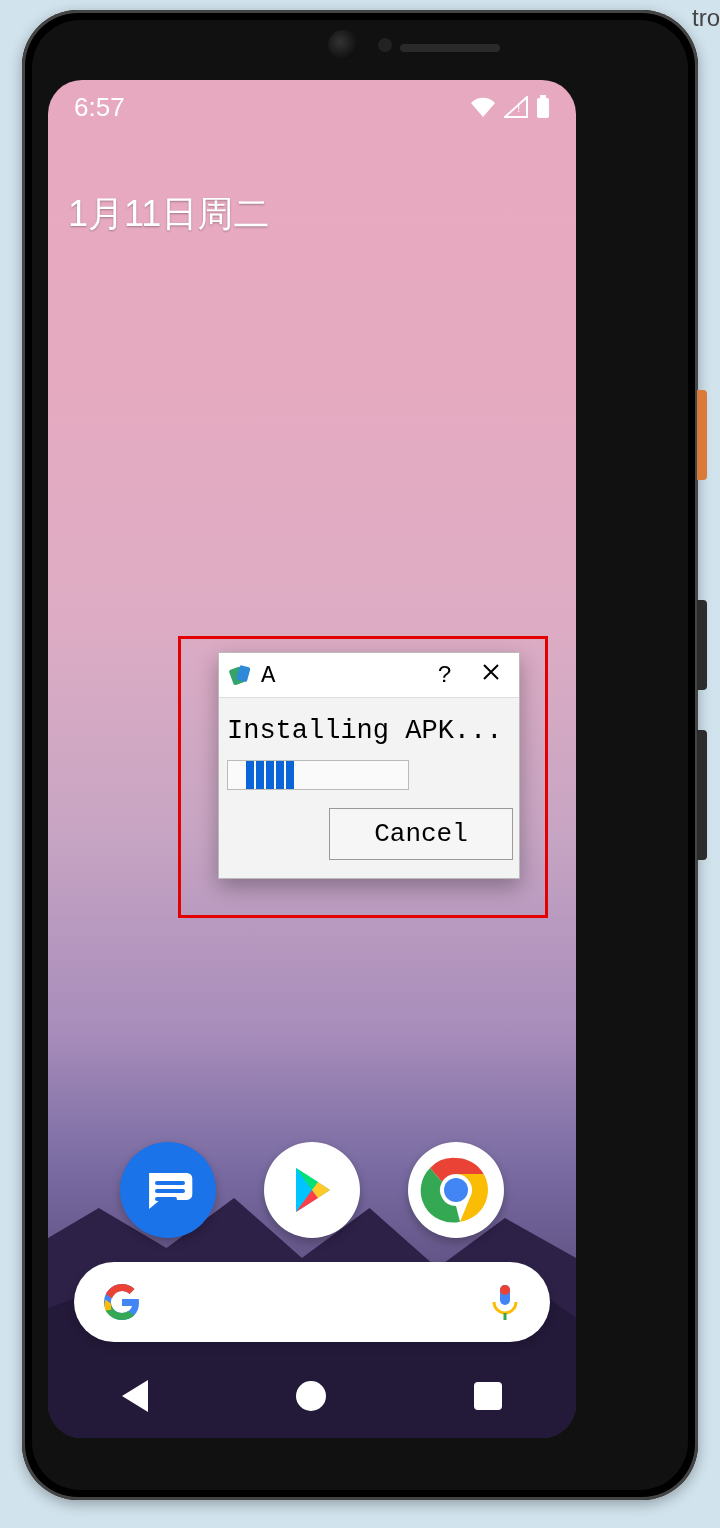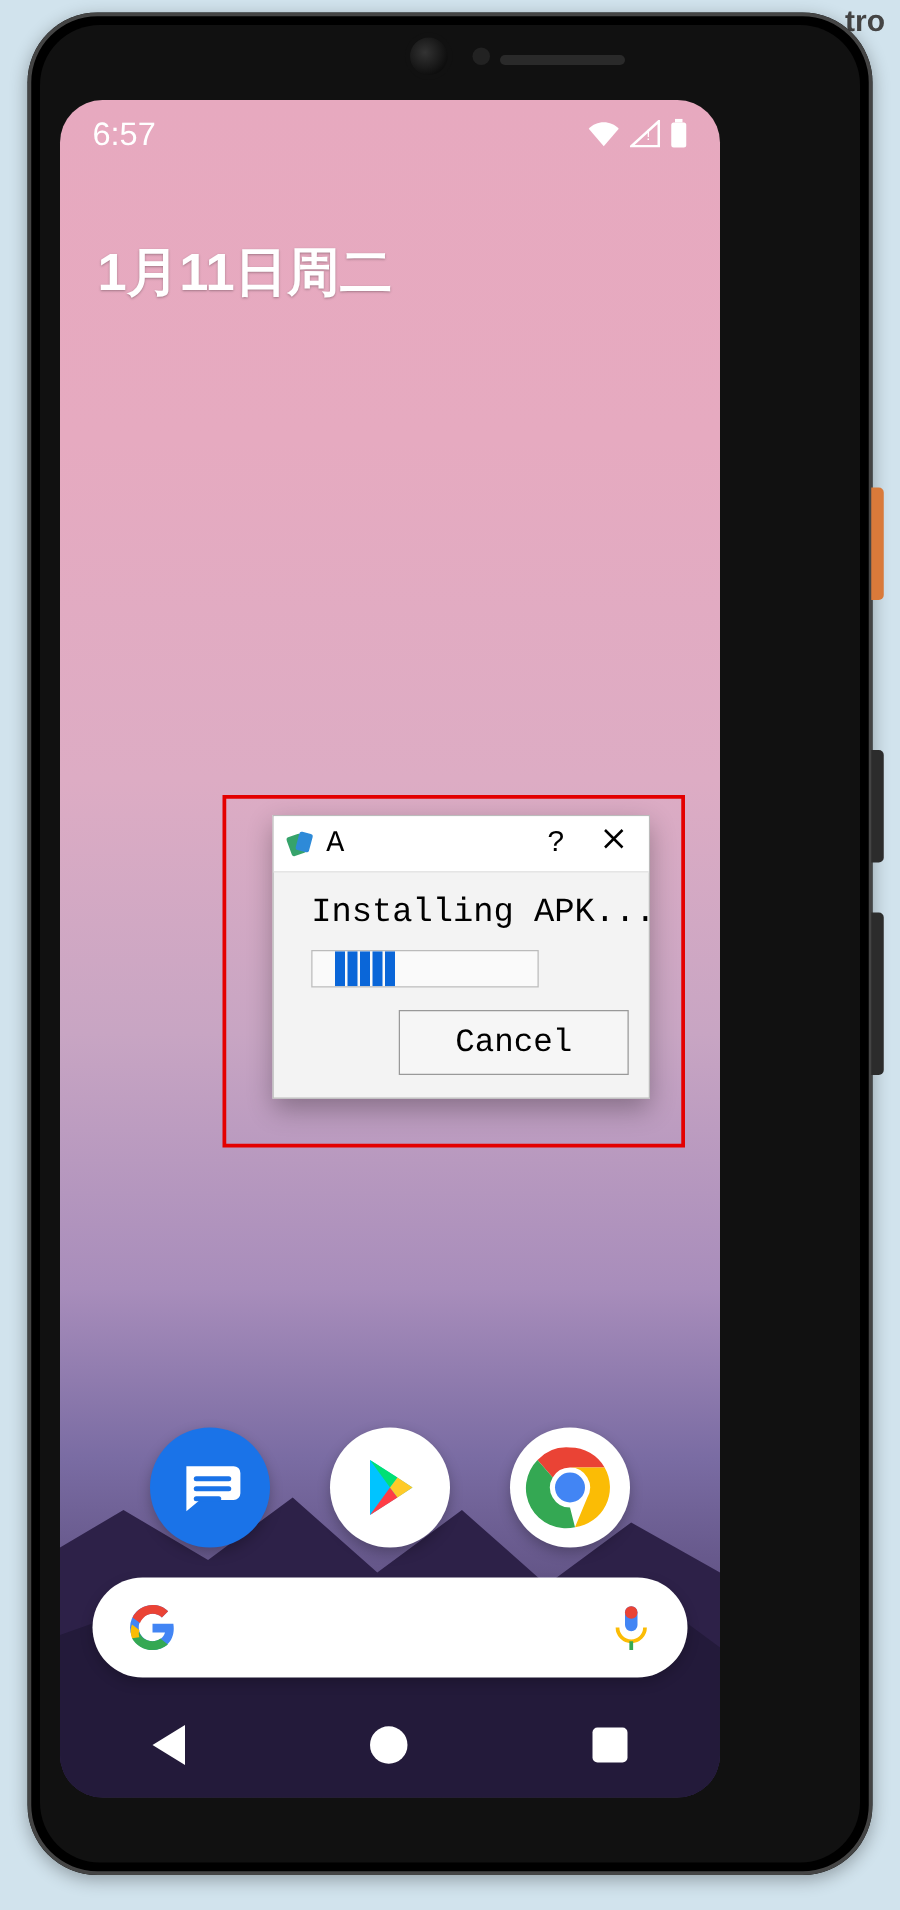--- a/index.html
+++ b/index.html
@@ -1,37 +1,37 @@
 <!DOCTYPE html>
 <html><head>
 <meta charset="utf-8">
 <style>
   html,body{margin:0;padding:0;width:720px;height:1528px;background:#d1e3ed;font-family:Arial,Helvetica,sans-serif;overflow:hidden;}
   .page{position:relative;width:720px;height:1528px;}
-  .bg-text{position:absolute;right:12px;top:4px;color:#444;font-size:24px;font-weight:bold;}
+  .bg-text{position:absolute;right:0;top:4px;color:#444;font-size:24px;}
   
   .phone{position:absolute;left:22px;top:10px;width:676px;height:1490px;border-radius:56px;background:#000;box-shadow:0 0 0 3px #444 inset,0 4px 14px rgba(0,0,0,.3);}
   .phone-inner{position:absolute;left:10px;top:10px;right:10px;bottom:10px;border-radius:48px;background:#111;}
   .side-btn{position:absolute;background:#555;border-radius:4px;}
   .side-orange{right:-9px;top:380px;width:10px;height:90px;background:#d97a3a;border-radius:0 4px 4px 0;}
   .side-dark1{right:-9px;top:590px;width:10px;height:90px;background:#2c2c2c;border-radius:0 4px 4px 0;}
   .side-dark2{right:-9px;top:720px;width:10px;height:130px;background:#2c2c2c;border-radius:0 4px 4px 0;}
   .notch{position:absolute;top:20px;left:50%;transform:translateX(-50%);display:flex;align-items:center;gap:20px;}
   .cam{width:30px;height:30px;border-radius:50%;background:radial-gradient(circle at 40% 40%,#333,#000);box-shadow:0 0 0 4px #111;}
   .sensor{width:14px;height:14px;border-radius:50%;background:#222;}
   .speaker{position:absolute;top:34px;left:50%;transform:translateX(40px);width:100px;height:8px;border-radius:4px;background:#2a2a2a;}
   
   .screen{position:absolute;left:26px;top:70px;width:528px;height:1358px;border-radius:34px;overflow:hidden;
     background:linear-gradient(180deg,#e7a9bf 0%,#e6aac0 20%,#ddacc4 40%,#c8a5c3 55%,#a88dbb 70%,#7a6ca3 80%,#3a2c55 100%);}
   .mountains{position:absolute;bottom:0;left:0;right:0;height:340px;}
   .mountains svg{width:100%;height:100%;display:block;}
   
   .status{position:absolute;top:0;left:0;right:0;height:54px;color:#fff;display:flex;align-items:center;justify-content:space-between;padding:0 26px;font-size:26px;font-weight:500;}
   .status .icons{display:flex;align-items:center;gap:8px;}
-  .date{position:absolute;top:110px;left:30px;color:#fff;font-size:42px;font-weight:700;text-shadow:0 1px 2px rgba(0,0,0,.3);}
+  .date{position:absolute;top:110px;left:20px;color:#fff;font-size:36px;font-weight:400;text-shadow:0 1px 2px rgba(0,0,0,.3);}
   
   .dock{position:absolute;bottom:200px;left:0;right:0;display:flex;justify-content:center;gap:48px;}
   .app{width:96px;height:96px;border-radius:50%;display:flex;align-items:center;justify-content:center;box-shadow:0 4px 10px rgba(0,0,0,.25);}
   .app-messages{background:#1a73e8;}
   .app-play{background:#fff;}
   .app-chrome{background:#fff;}
   
   .search{position:absolute;bottom:96px;left:26px;right:26px;height:80px;border-radius:40px;background:#fff;display:flex;align-items:center;justify-content:space-between;padding:0 28px;box-shadow:0 4px 10px rgba(0,0,0,.2);}
   
   .nav{position:absolute;bottom:0;left:0;right:0;height:84px;display:flex;align-items:center;justify-content:space-around;}
@@ -39,26 +39,26 @@
   .tri{width:0;height:0;border-top:16px solid transparent;border-bottom:16px solid transparent;border-right:26px solid #fff;}
   .circ{width:30px;height:30px;border-radius:50%;background:#fff;}
   .sq{width:28px;height:28px;background:#fff;border-radius:4px;}
   
   .highlight{position:absolute;border:3px solid #e40000;box-sizing:border-box;}
   
   .dialog{position:absolute;background:#f3f3f3;border:1px solid #bbb;box-shadow:0 8px 20px rgba(0,0,0,.3);font-family:"SimSun","NSimSun","Courier New",monospace;}
   .dlg-title{height:44px;background:#fff;border-bottom:1px solid #ddd;display:flex;align-items:center;padding:0 10px;gap:10px;color:#000;font-size:24px;}
   .dlg-title .spacer{flex:1;}
   .dlg-title .q, .dlg-title .x{width:36px;text-align:center;font-size:24px;}
-  .dlg-body{padding:18px 18px 18px 30px;}
+  .dlg-body{padding:18px 18px 18px 8px;}
   .dlg-msg{font-size:27px;color:#000;white-space:pre;}
   .progress{margin-top:14px;width:180px;height:28px;border:1px solid #bbb;background:#fafafa;position:relative;overflow:hidden;}
   .progress .stripes{position:absolute;top:0;left:18px;height:100%;width:60px;display:flex;gap:2px;}
   .progress .stripes span{width:8px;background:#0a66d8;}
-  .dlg-btn{margin-top:18px;margin-left:70px;width:182px;height:50px;border:1px solid #999;background:#f6f6f6;display:flex;align-items:center;justify-content:center;font-size:26px;color:#000;}
+  .dlg-btn{margin-top:18px;margin-left:102px;width:182px;height:50px;border:1px solid #999;background:#f6f6f6;display:flex;align-items:center;justify-content:center;font-size:26px;color:#000;}
 </style>
 </head>
 <body>
 
 <div class="page">
   <span class="bg-text">tro</span>
 
   <div class="phone">
     <div class="side-btn side-orange"></div>
     <div class="side-btn side-dark1"></div>

